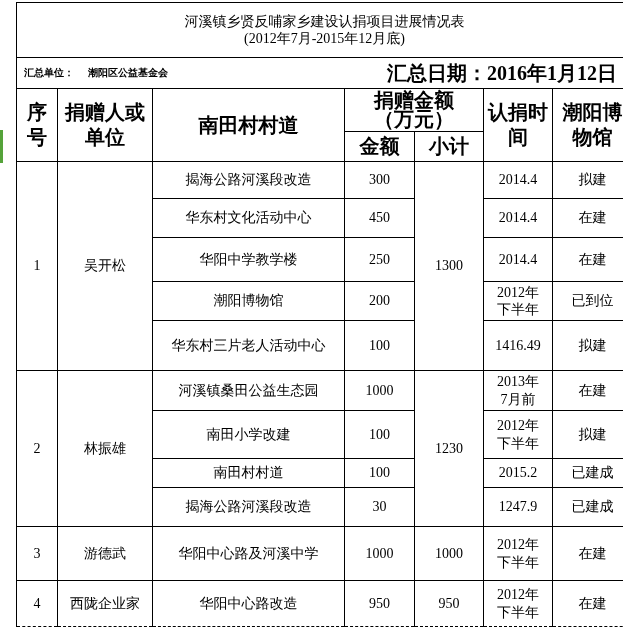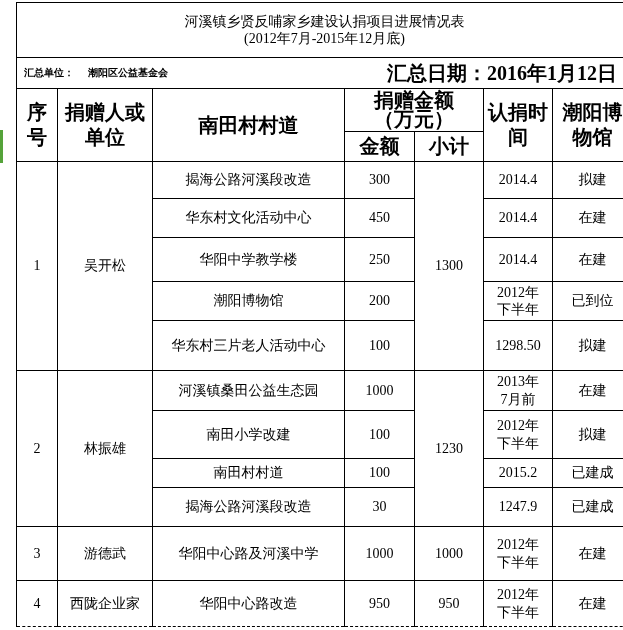--- a/index.html
+++ b/index.html
@@ -117,21 +117,21 @@
     <tr style="height:39px">
       <td>潮阳博物馆</td>
       <td>200</td>
       <td class="time">2012年
 下半年</td>
       <td>已到位</td>
     </tr>
     <tr style="height:50px">
       <td class="narrow">华东村三片老人活动中心</td>
       <td>100</td>
-      <td class="time">1298.50</td>
+      <td class="time">1416.49</td>
       <td>拟建</td>
     </tr>
 
     <tr style="height:40px">
       <td rowspan="4">2</td>
       <td rowspan="4">林振雄</td>
       <td>河溪镇桑田公益生态园</td>
       <td>1000</td>
       <td rowspan="4">1230</td>
       <td class="time">2013年

